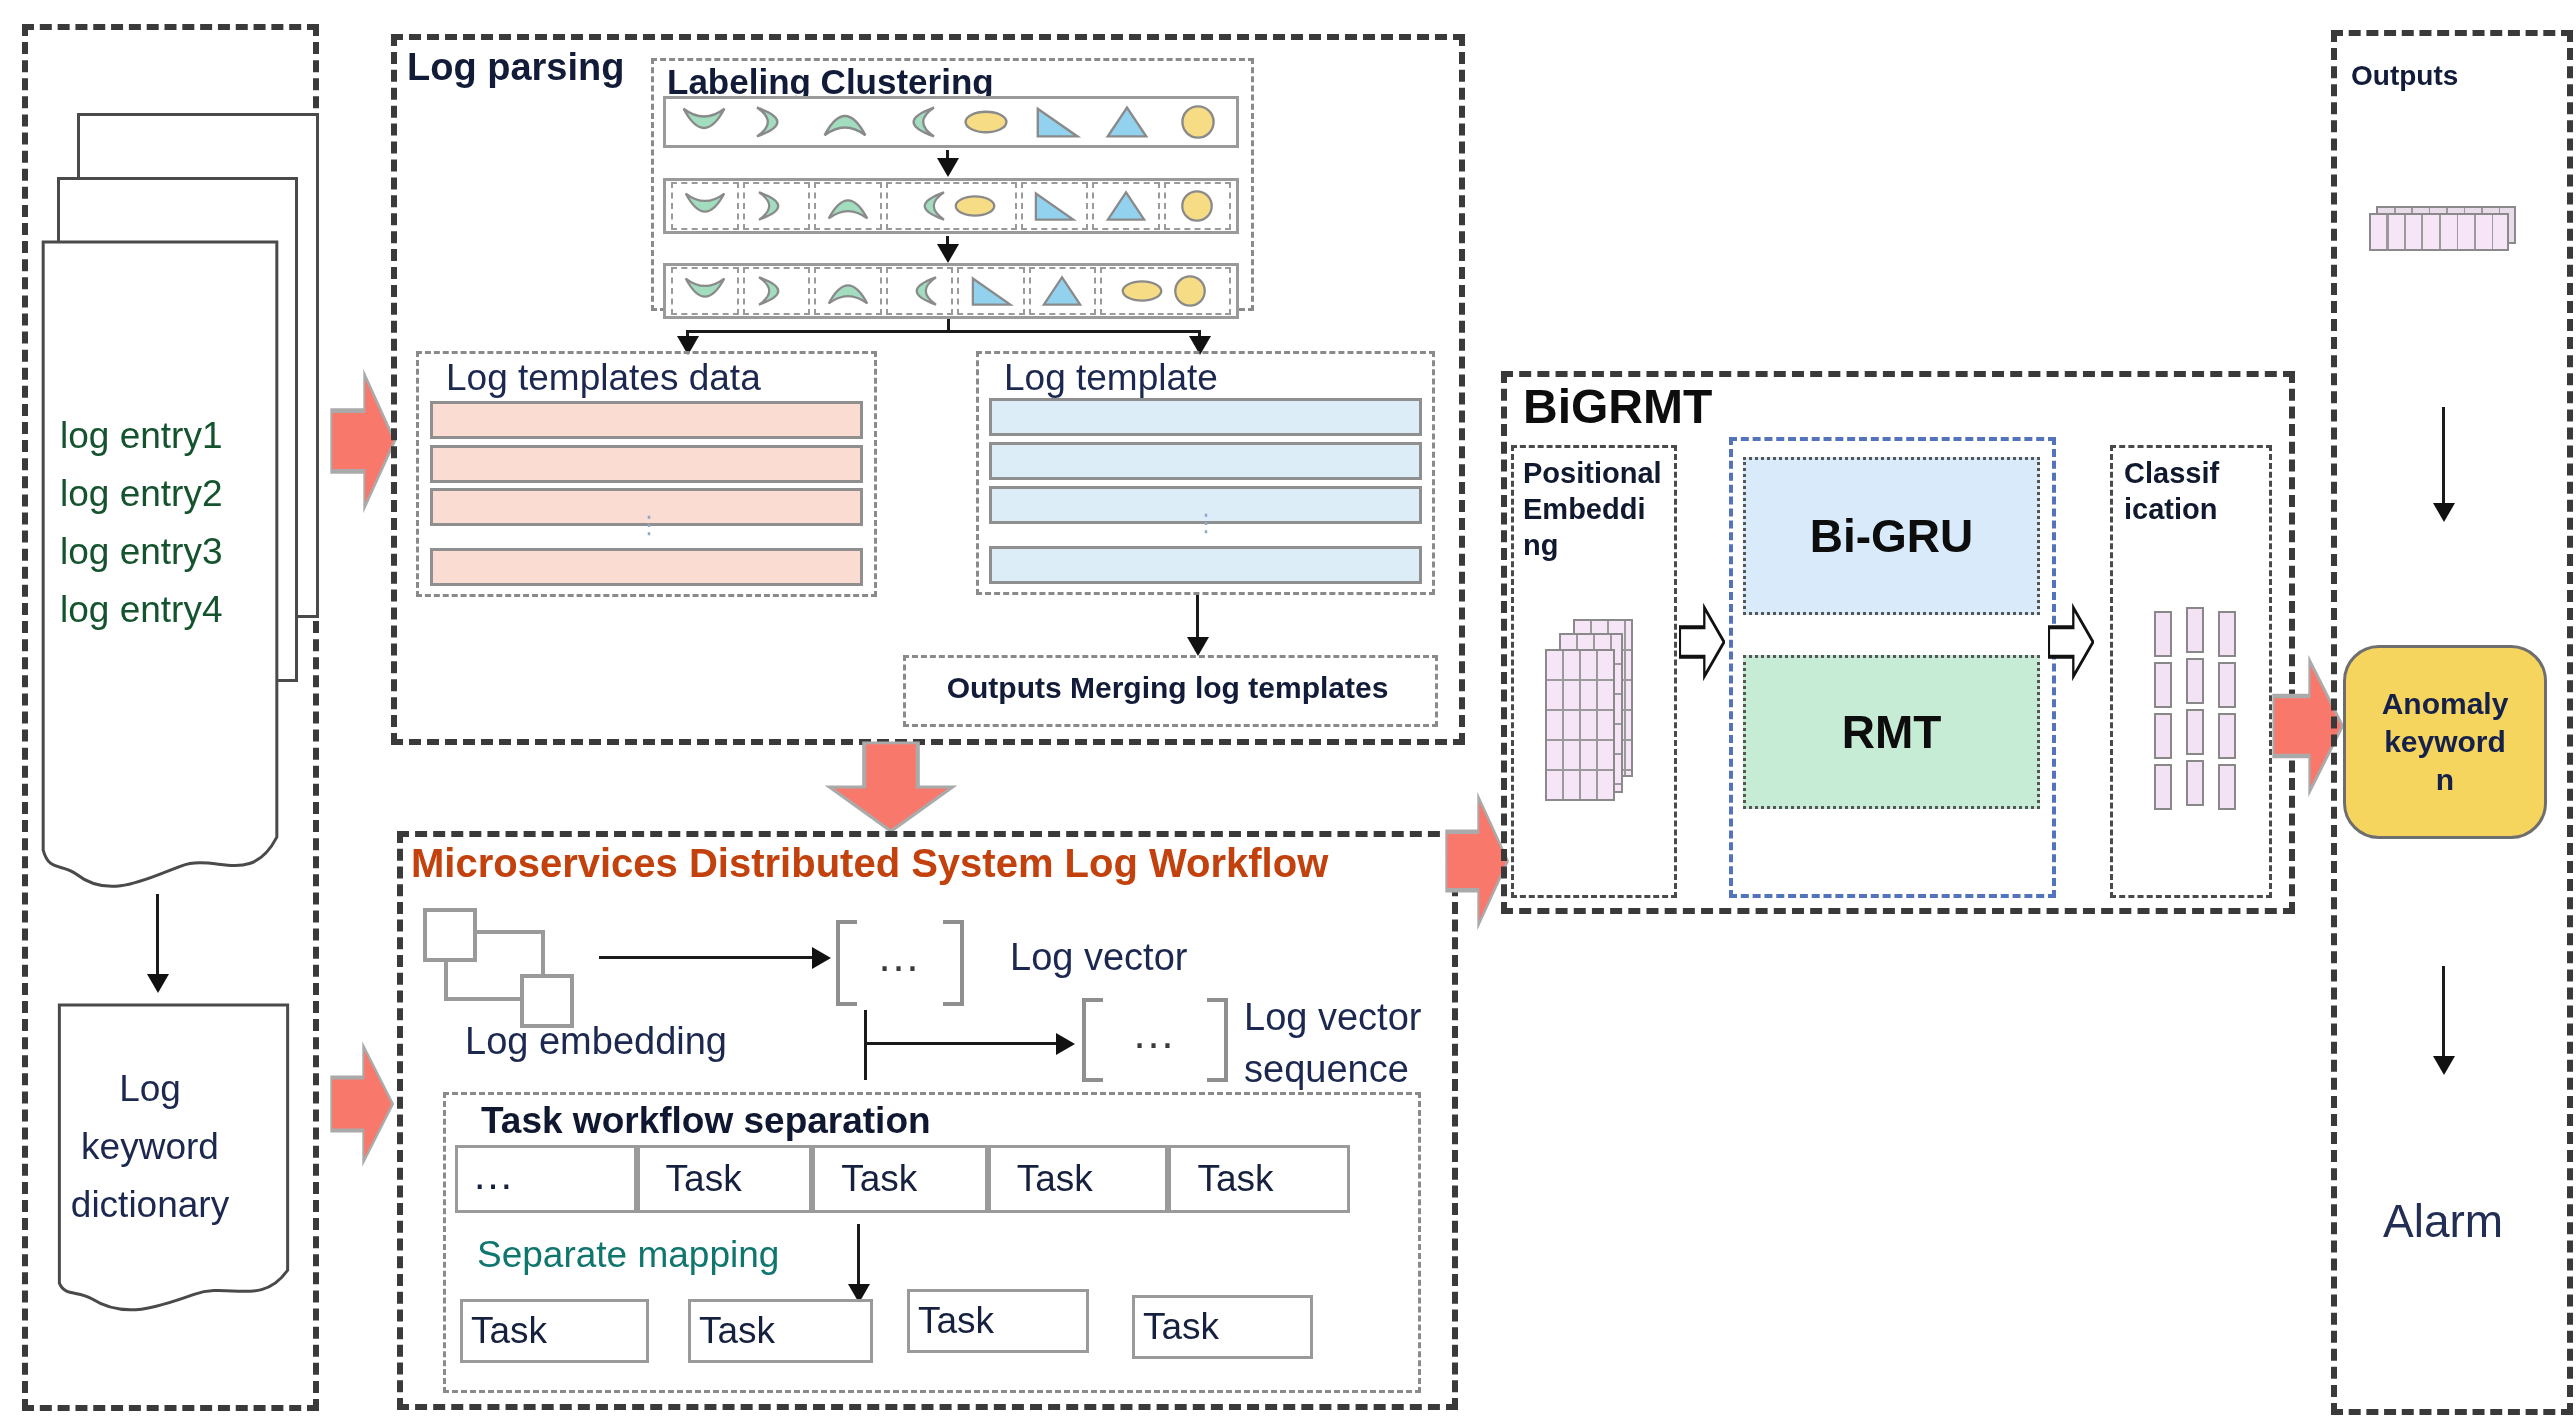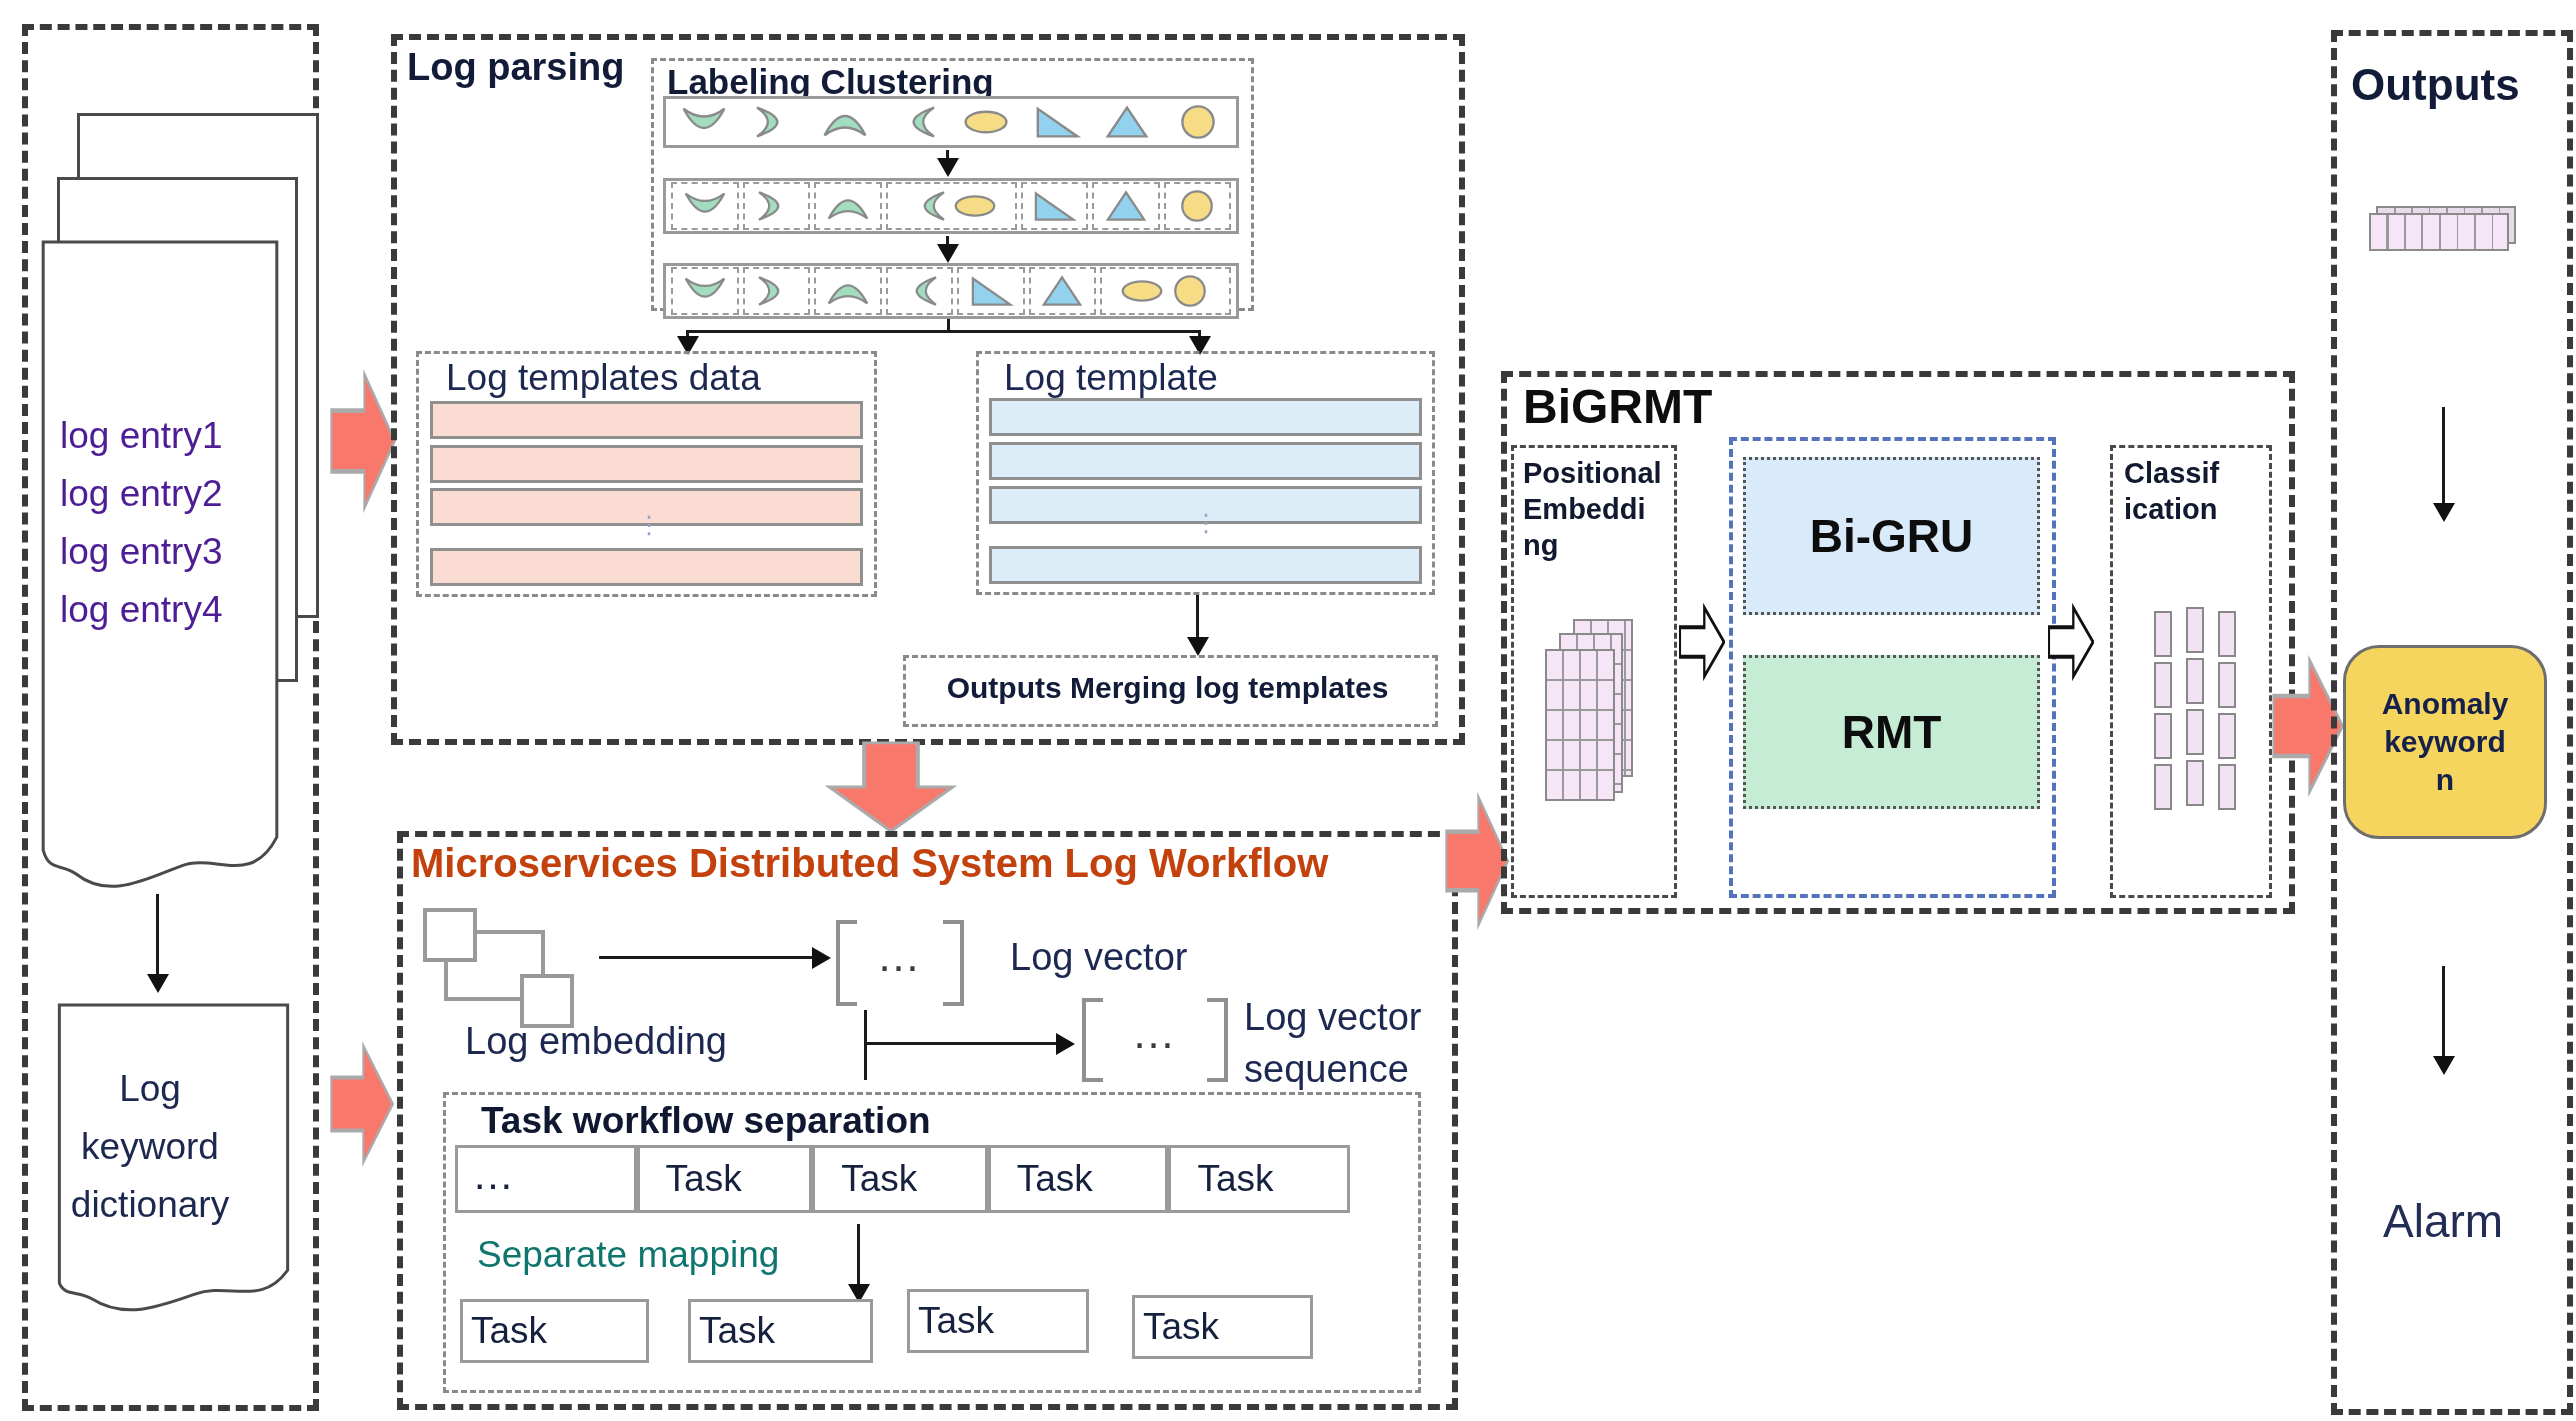--- a/index.html
+++ b/index.html
@@ -61,21 +61,21 @@
 <body>
 
 <div class="canvas">
 
   <div class="box-dashed" style="left:22px;top:24px;width:285px;height:1375px;"></div>
   <div class="page" style="left:77px;top:113px;width:236px;height:499px;"></div>
   <div class="page" style="left:57px;top:177px;width:235px;height:499px;"></div>
   <svg class="abs" style="left:41px;top:240px;" width="240" height="653" viewBox="0 0 240 654">
     <path d="M2,2 H236 V598 C210,648 175,614 140,627 C105,640 68,661 35,635 C20,624 8,633 2,611 Z" fill="#ffffff" stroke="#4a4a4a" stroke-width="3"></path>
   </svg>
-  <div class="abs" style="left:60px;top:407px;font-size:37px;line-height:58px;color:#4c1d95;">
+  <div class="abs" style="left:60px;top:407px;font-size:37px;line-height:58px;color:#14532d;">
     <div>log entry1</div>
     <div>log entry2</div>
     <div>log entry3</div>
     <div>log entry4</div>
   </div>
   <div class="vline" style="left:156px;top:894px;height:82px;"></div>
   <div class="ah-down" style="left:147px;top:974px;"></div>
   <svg class="abs" style="left:57px;top:1003px;" width="235" height="317" viewBox="0 0 235 318">
     <path d="M2,2 H231 V268 C205,305 172,280 138,292 C104,304 68,318 35,297 C20,288 8,295 2,281 Z" fill="#ffffff" stroke="#4a4a4a" stroke-width="3"></path>
   </svg>
@@ -423,21 +423,21 @@
       <span class="seg"></span>
   </div>
 
   <div class="blockarrow" style="left:2272px;top:651px;width:72px;height:150px;">
     <svg viewBox="0 0 100 100" preserveAspectRatio="none">
         <polygon points="2,30 52,30 52,6 98,50 52,94 52,70 2,70" fill="var(--red-arrow)" stroke="#aaa" stroke-width="3"></polygon>
       </svg>
   </div>
 
   <div class="box-dashed" style="left:2331px;top:30px;width:230px;height:1373px;"></div>
-  <div class="abs t-bold" style="left:2351px;top:60px;font-size:44px;">Outputs</div>
+  <div class="abs t-bold" style="left:2351px;top:60px;font-size:28px;">Outputs</div>
   <div class="outrow" style="left:2376px;top:206px;width:140px;height:38px;background-color:#e9dcea;"></div>
   <div class="outrow" style="left:2369px;top:213px;width:140px;height:38px;"></div>
   <div class="vline" style="left:2442px;top:407px;height:98px;"></div>
   <div class="ah-down" style="left:2433px;top:503px;"></div>
   <div class="abs" style="left:2343px;top:645px;width:204px;height:194px;background:var(--anomaly-fill);border:3px solid #6e6e6e;border-radius:36px;box-sizing:border-box;display:flex;flex-direction:column;align-items:center;justify-content:center;">
     <div style="font-size:30px;font-weight:bold;color:#15214b;line-height:38px;text-align:center;">
       <div>Anomaly</div>
       <div>keyword</div>
       <div>n</div>
     </div>

